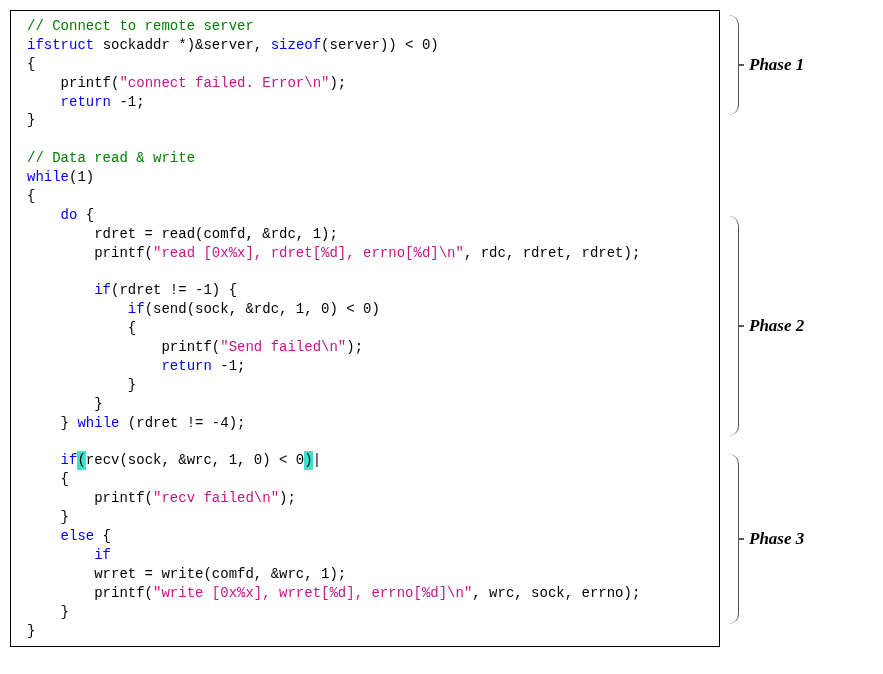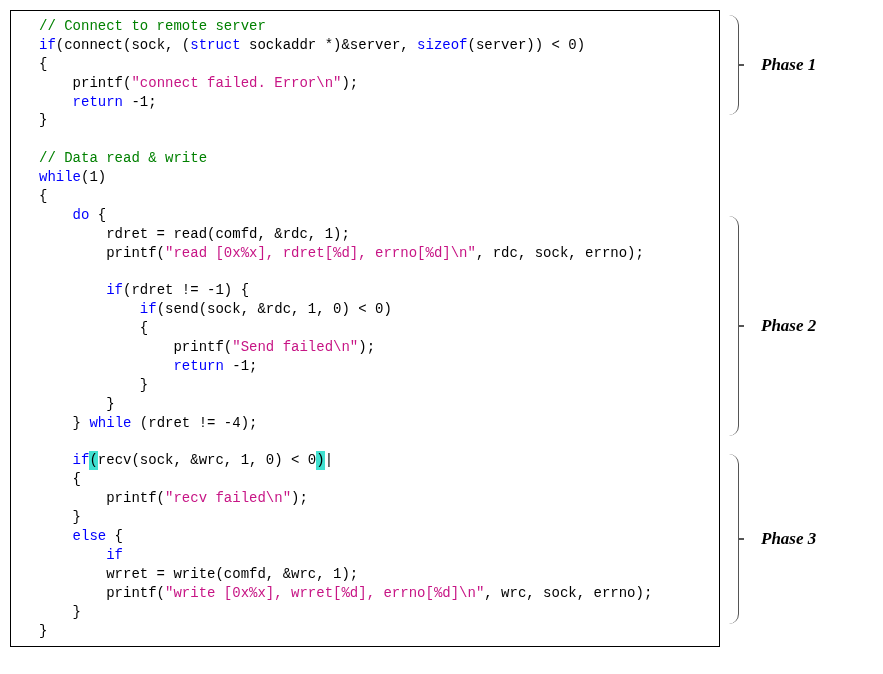--- a/index.html
+++ b/index.html
@@ -6,21 +6,21 @@
     margin: 0;
     padding: 10px;
     font-family: Consolas, "Courier New", monospace;
     font-size: 14px;
     background: #ffffff;
     display: flex;
     align-items: flex-start;
   }
   .code-box {
     border: 1.5px solid #000;
-    padding: 6px 28px;
+    padding: 6px 16px;
     width: 710px;
     line-height: 1.35;
     background: #fff;
     box-sizing: border-box;
   }
   .code-line {
     white-space: pre;
     display: flex;
     flex-wrap: wrap;
   }
@@ -33,21 +33,20 @@
   }
   .phase-col {
     width: 140px;
     position: relative;
     margin-left: 8px;
   }
   .phase {
     position: absolute;
     display: flex;
     align-items: center;
-    gap: 12px;
   }
   .brace {
     border-right: 1.5px solid #555;
     border-top-right-radius: 10px;
     border-bottom-right-radius: 10px;
     width: 10px;
     height: 100%;
     margin-right: 10px;
     position: relative;
   }
@@ -68,42 +67,42 @@
     color: #000;
     white-space: nowrap;
   }
 </style>
 </head>
 <body>
 
 <div class="code-box">
   <div class="code-line"><span class="tok-comment">// Connect to remote server</span></div>
   <div class="code-line">
-    <span class="tok-keyword">if</span><span class="tok-plain">(connect(sock, (</span><span class="tok-keyword">struct</span><span class="tok-plain"> sockaddr *)&amp;server, </span><span class="tok-keyword">sizeof</span><span class="tok-plain">(server)) &lt; 0)</span>
+    <span class="tok-keyword">if</span><span class="tok-keyword">struct</span><span class="tok-plain"> sockaddr *)&amp;server, </span><span class="tok-keyword">sizeof</span><span class="tok-plain">(server)) &lt; 0)</span>
   </div>
   <div class="code-line"><span class="tok-plain">{</span></div>
   <div class="code-line">
     <span class="tok-plain">    printf(</span><span class="tok-string">"connect failed. Error\n"</span><span class="tok-plain">);</span>
   </div>
   <div class="code-line">
     <span class="tok-plain">    </span><span class="tok-keyword">return</span><span class="tok-plain"> -1;</span>
   </div>
   <div class="code-line"><span class="tok-plain">}</span></div>
   <div class="code-line"><span class="tok-plain"></span>&nbsp;</div>
   <div class="code-line"><span class="tok-comment">// Data read &amp; write</span></div>
   <div class="code-line">
     <span class="tok-keyword">while</span><span class="tok-plain">(1)</span>
   </div>
   <div class="code-line"><span class="tok-plain">{</span></div>
   <div class="code-line">
     <span class="tok-plain">    </span><span class="tok-keyword">do</span><span class="tok-plain"> {</span>
   </div>
   <div class="code-line"><span class="tok-plain">        rdret = read(comfd, &amp;rdc, 1);</span></div>
   <div class="code-line">
-    <span class="tok-plain">        printf(</span><span class="tok-string">"read [0x%x], rdret[%d], errno[%d]\n"</span><span class="tok-plain">, rdc, sock, errno);</span>
+    <span class="tok-plain">        printf(</span><span class="tok-string">"read [0x%x], rdret[%d], errno[%d]\n"</span><span class="tok-plain">, rdc, rdret, rdret);</span>
   </div>
   <div class="code-line"><span class="tok-plain"></span>&nbsp;</div>
   <div class="code-line">
     <span class="tok-plain">        </span><span class="tok-keyword">if</span><span class="tok-plain">(rdret != -1) {</span>
   </div>
   <div class="code-line">
     <span class="tok-plain">            </span><span class="tok-keyword">if</span><span class="tok-plain">(send(sock, &amp;rdc, 1, 0) &lt; 0)</span>
   </div>
   <div class="code-line"><span class="tok-plain">            {</span></div>
   <div class="code-line">

